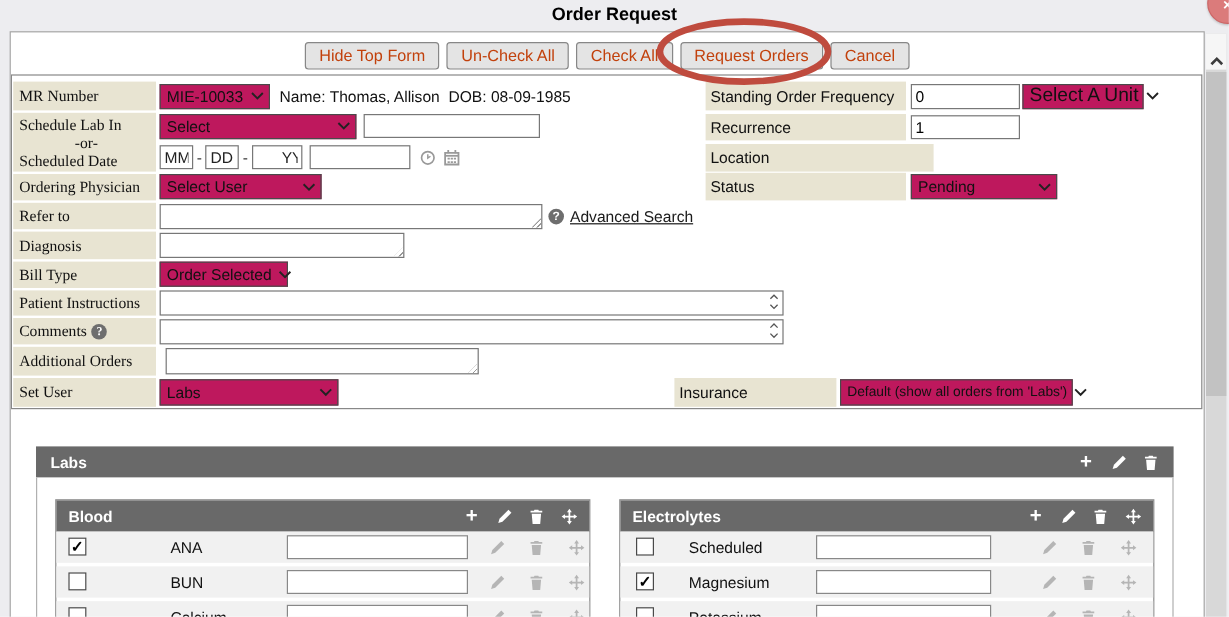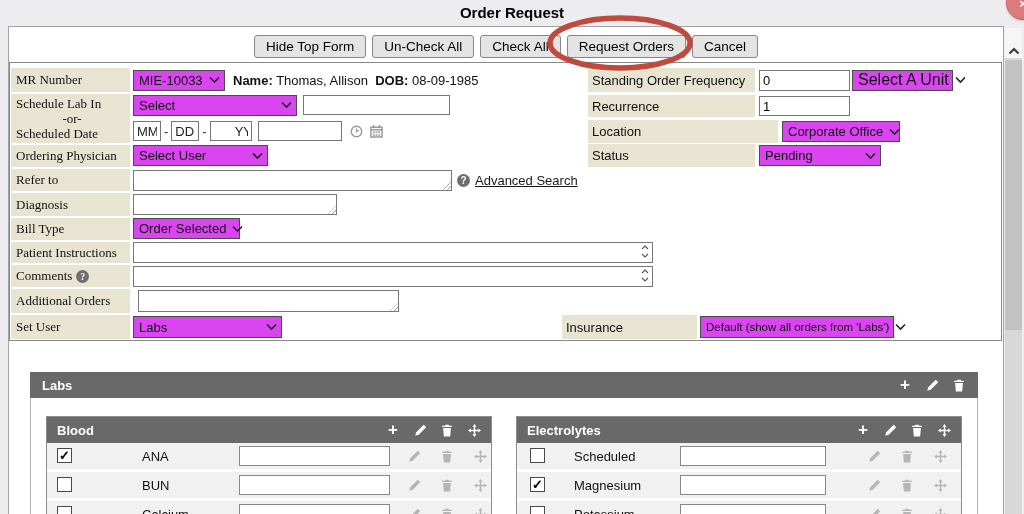--- a/index.html
+++ b/index.html
@@ -15,49 +15,49 @@
     box-shadow:0 1px 2px rgba(0,0,0,.2);}
   .close-x{color:#fff;font-weight:bold;font-size:13px;line-height:1;}
 
   
   .dialog{position:absolute;left:8px;top:26px;width:994px;height:520px;background:#fff;
     border:1px solid #a3a3a3;}
 
   
   .toolbar{position:absolute;top:8px;left:0;width:100%;display:flex;justify-content:center;gap:6px;z-index:5;}
   .btn{background:#e4e4e4;border:1px solid #878787;border-radius:3px;height:23px;padding:0 11px;
-    font-size:13.5px;display:flex;align-items:center;color:#000000;box-sizing:border-box;cursor:default;}
+    font-size:13.5px;display:flex;align-items:center;color:#c2410c;box-sizing:border-box;cursor:default;}
 
   
   .highlight-svg{position:absolute;left:531px;top:-16px;width:160px;height:64px;z-index:30;pointer-events:none;}
 
   
   .form-table{position:absolute;left:0px;top:35px;width:991px;height:277px;border:1px solid #888;
     background:#fff;}
   .lcol{position:absolute;left:1px;top:5px;width:119px;display:flex;flex-direction:column;gap:2px;}
   .lcell{background:#e8e4d2;box-sizing:border-box;padding:0 2px 0 5px;display:flex;align-items:center;white-space:nowrap;font-family:Liberation Serif, serif;}
   .lcell.sched{flex-direction:column;justify-content:center;align-items:flex-start;line-height:15px;}
   .lcell.sched .mid{align-self:center;}
   .frow{position:absolute;display:flex;align-items:center;}
-  .sel{height:21px;border:1px solid #4a4a4a;background:#d946ef;display:inline-flex;align-items:center;
+  .sel{height:21px;border:1px solid #4a4a4a;background:#be185d;display:inline-flex;align-items:center;
     justify-content:space-between;padding:0 4px 0 5px;box-sizing:border-box;gap:6px;white-space:nowrap;}
   .sel .chev{flex:0 0 auto;}
   .inp{height:20px;border:1px solid #777;background:#fff;box-sizing:border-box;
     font-family:"Liberation Sans",sans-serif;font-size:13px;padding:0 3px;outline:none;}
   .inp::placeholder{color:#222;opacity:1;}
   .rz-wrap{position:relative;display:inline-block;}
   .rz{position:absolute;right:1px;bottom:1px;width:8px;height:8px;
     background:repeating-linear-gradient(135deg,transparent 0 2px,#999 2px 3px);
     clip-path:polygon(100% 0,100% 100%,0 100%);}
   .ta{width:520px;height:21px;border:1px solid #777;position:relative;background:#fff;box-sizing:border-box;}
   .spin{position:absolute;right:3px;top:2px;display:flex;flex-direction:column;gap:3px;align-items:center;}
   .help{width:13px;height:13px;border-radius:50%;background:#6e6e6e;color:#fff;font-size:10px;font-weight:bold;
     display:inline-flex;align-items:center;justify-content:center;flex:0 0 auto;}
   .adv{text-decoration:underline;color:#1a1a1a;}
-  .bold{font-weight:bold;}
+  .bold{font-weight:normal;}
   .mrtext{margin-left:8px;white-space:nowrap;}
   .sep{margin:0 1px;color:#333;}
   .rlabel{background:#e8e4d2;box-sizing:border-box;padding:0 4px;display:flex;align-items:center;white-space:nowrap;}
 
   
   .labs-group{position:absolute;left:21px;top:345px;width:948px;}
   .g-head{height:26px;background:#696969;color:#fff;display:flex;align-items:center;
     justify-content:space-between;padding:0 12px;box-sizing:border-box;font-weight:bold;}
   .g-body{border:1px solid #b0b0b0;border-top:none;background:#fff;display:flex;gap:24px;
     padding:18px 0 40px 15px;min-height:120px;}
@@ -260,26 +260,20 @@
       </div>
     </div>
 
     <div class="frow" style="left:578px;top:32px;height:22px">
       <div class="rlabel" style="width:167px;height:22px">Recurrence</div>
       <input class="inp" style="width: 91px; height: 20px; margin-left: 4px;" value="1">
     </div>
 
     <div class="frow" style="left:578px;top:57px;height:23px">
       <div class="rlabel" style="width:190px;height:23px">Location</div>
-      <div class="sel" style="width:118px;margin-left:4px">
-        <span>Corporate Office</span>
-        <svg class="chev" width="11" height="6" viewBox="0 0 11 6">
-            <path d="M1 .5L5.5 5 10 .5" fill="none" stroke="#222" stroke-width="1.6"></path>
-          </svg>
-      </div>
     </div>
 
     <div class="frow" style="left:578px;top:81px;height:23px">
       <div class="rlabel" style="width:167px;height:23px">Status</div>
       <div class="sel" style="width:122px;margin-left:4px">
         <span>Pending</span>
         <svg class="chev" width="11" height="6" viewBox="0 0 11 6">
             <path d="M1 .5L5.5 5 10 .5" fill="none" stroke="#222" stroke-width="1.6"></path>
           </svg>
       </div>

